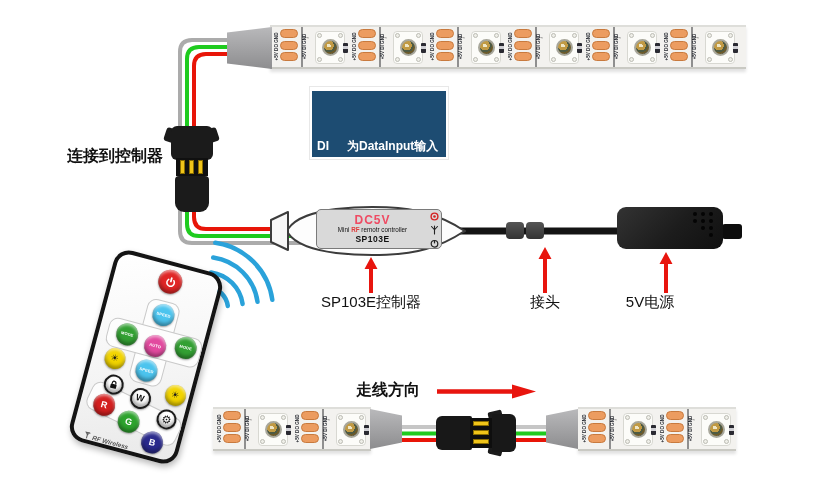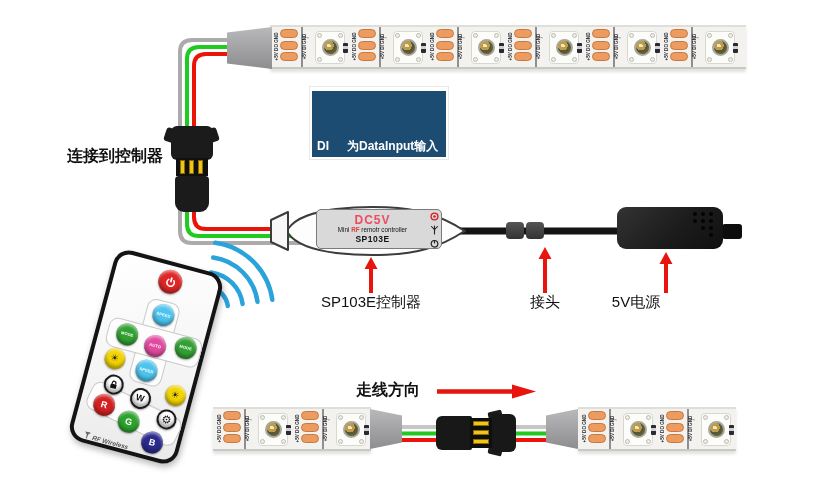--- a/index.html
+++ b/index.html
@@ -414,21 +414,21 @@
       <div><span class="lg-abbr">DI</span><span>为DataInput输入</span></div>
     </div>
   </div>
 
   <div class="abs note">
     <div>连接到控制器</div>
   </div>
 
   <div class="callout" style="left:296px;width:150px;">SP103E控制器</div>
   <div class="callout" style="left:505px;width:80px;">接头</div>
-  <div class="callout" style="left:596px;width:80px;">5V电源</div>
+  <div class="callout" style="left:610px;width:80px;">5V电源</div>
   <div class="abs dirlabel">走线方向</div>
 
   <div class="blk z4" style="left:436px;top:416px;width:36px;height:34px;border-radius:6px 2px 2px 6px;background:#181818;"></div>
   <div class="blk z4" style="left:470px;top:418px;width:22px;height:30px;background:#0e0e0e;"></div>
   <div class="pin z5" style="left:473px;top:421px;width:16px;height:5px;"></div>
   <div class="pin z5" style="left:473px;top:430px;width:16px;height:5px;"></div>
   <div class="pin z5" style="left:473px;top:439px;width:16px;height:5px;"></div>
   <div class="blk z3" style="left:488px;top:411px;width:14px;height:7px;transform:rotate(-14deg);border-radius:2px;"></div>
   <div class="blk z3" style="left:488px;top:448px;width:14px;height:7px;transform:rotate(14deg);border-radius:2px;"></div>
   <div class="blk z4" style="left:492px;top:414px;width:24px;height:38px;border-radius:2px 6px 6px 2px;background:#181818;"></div>

